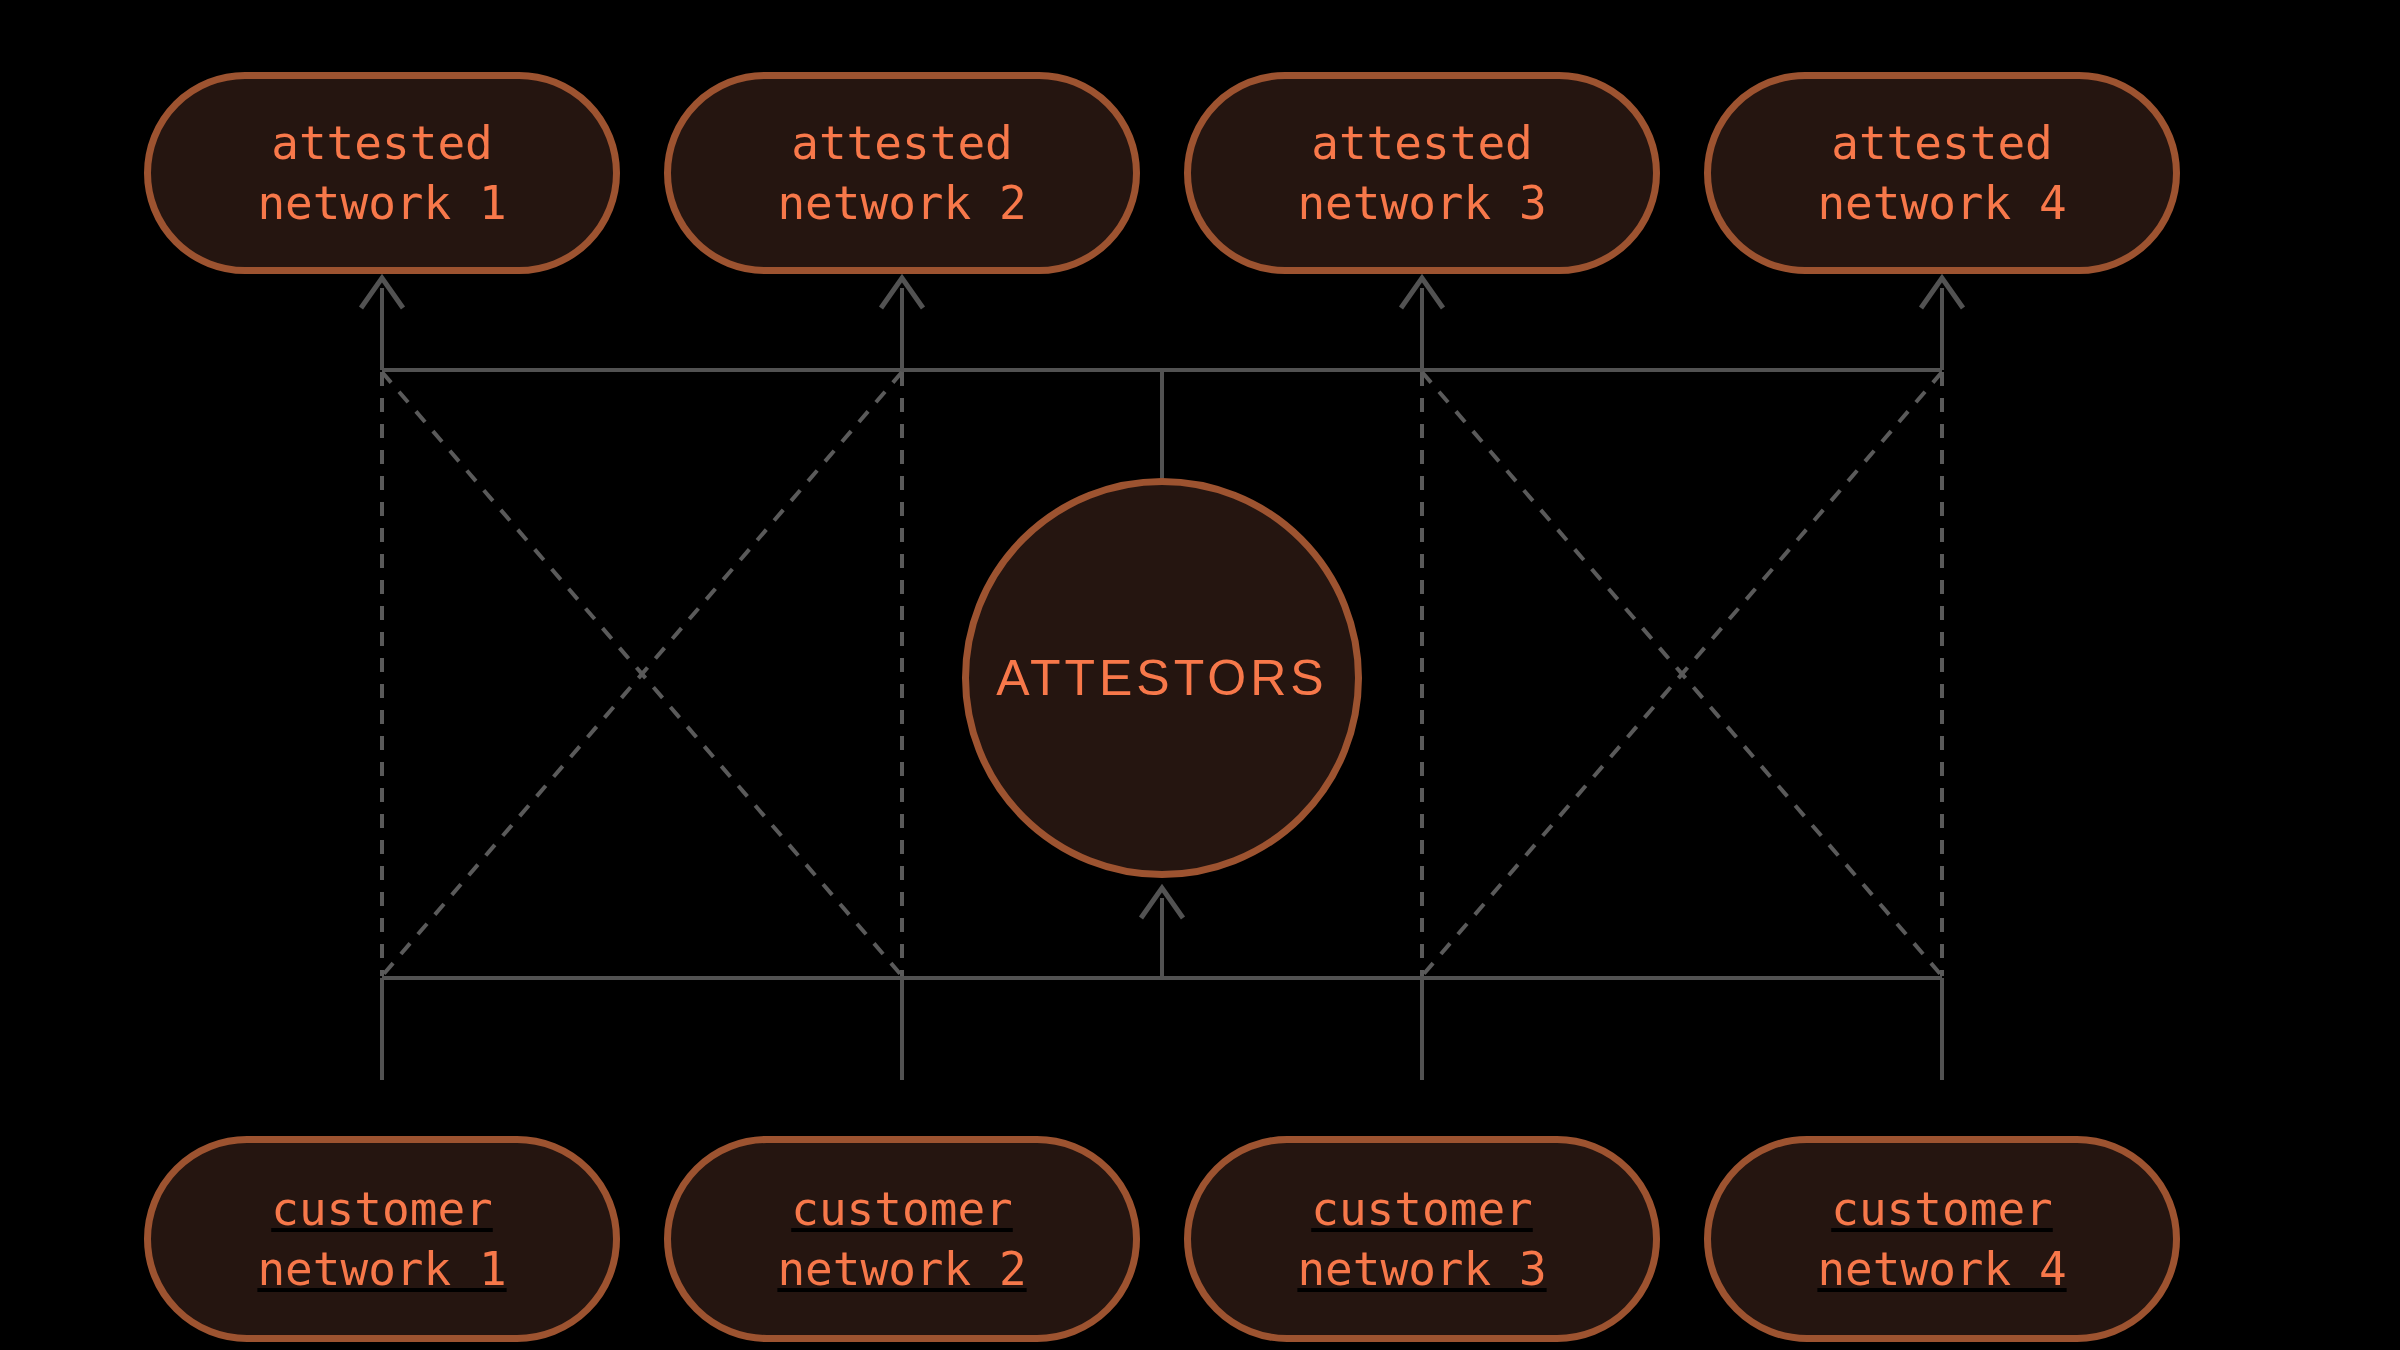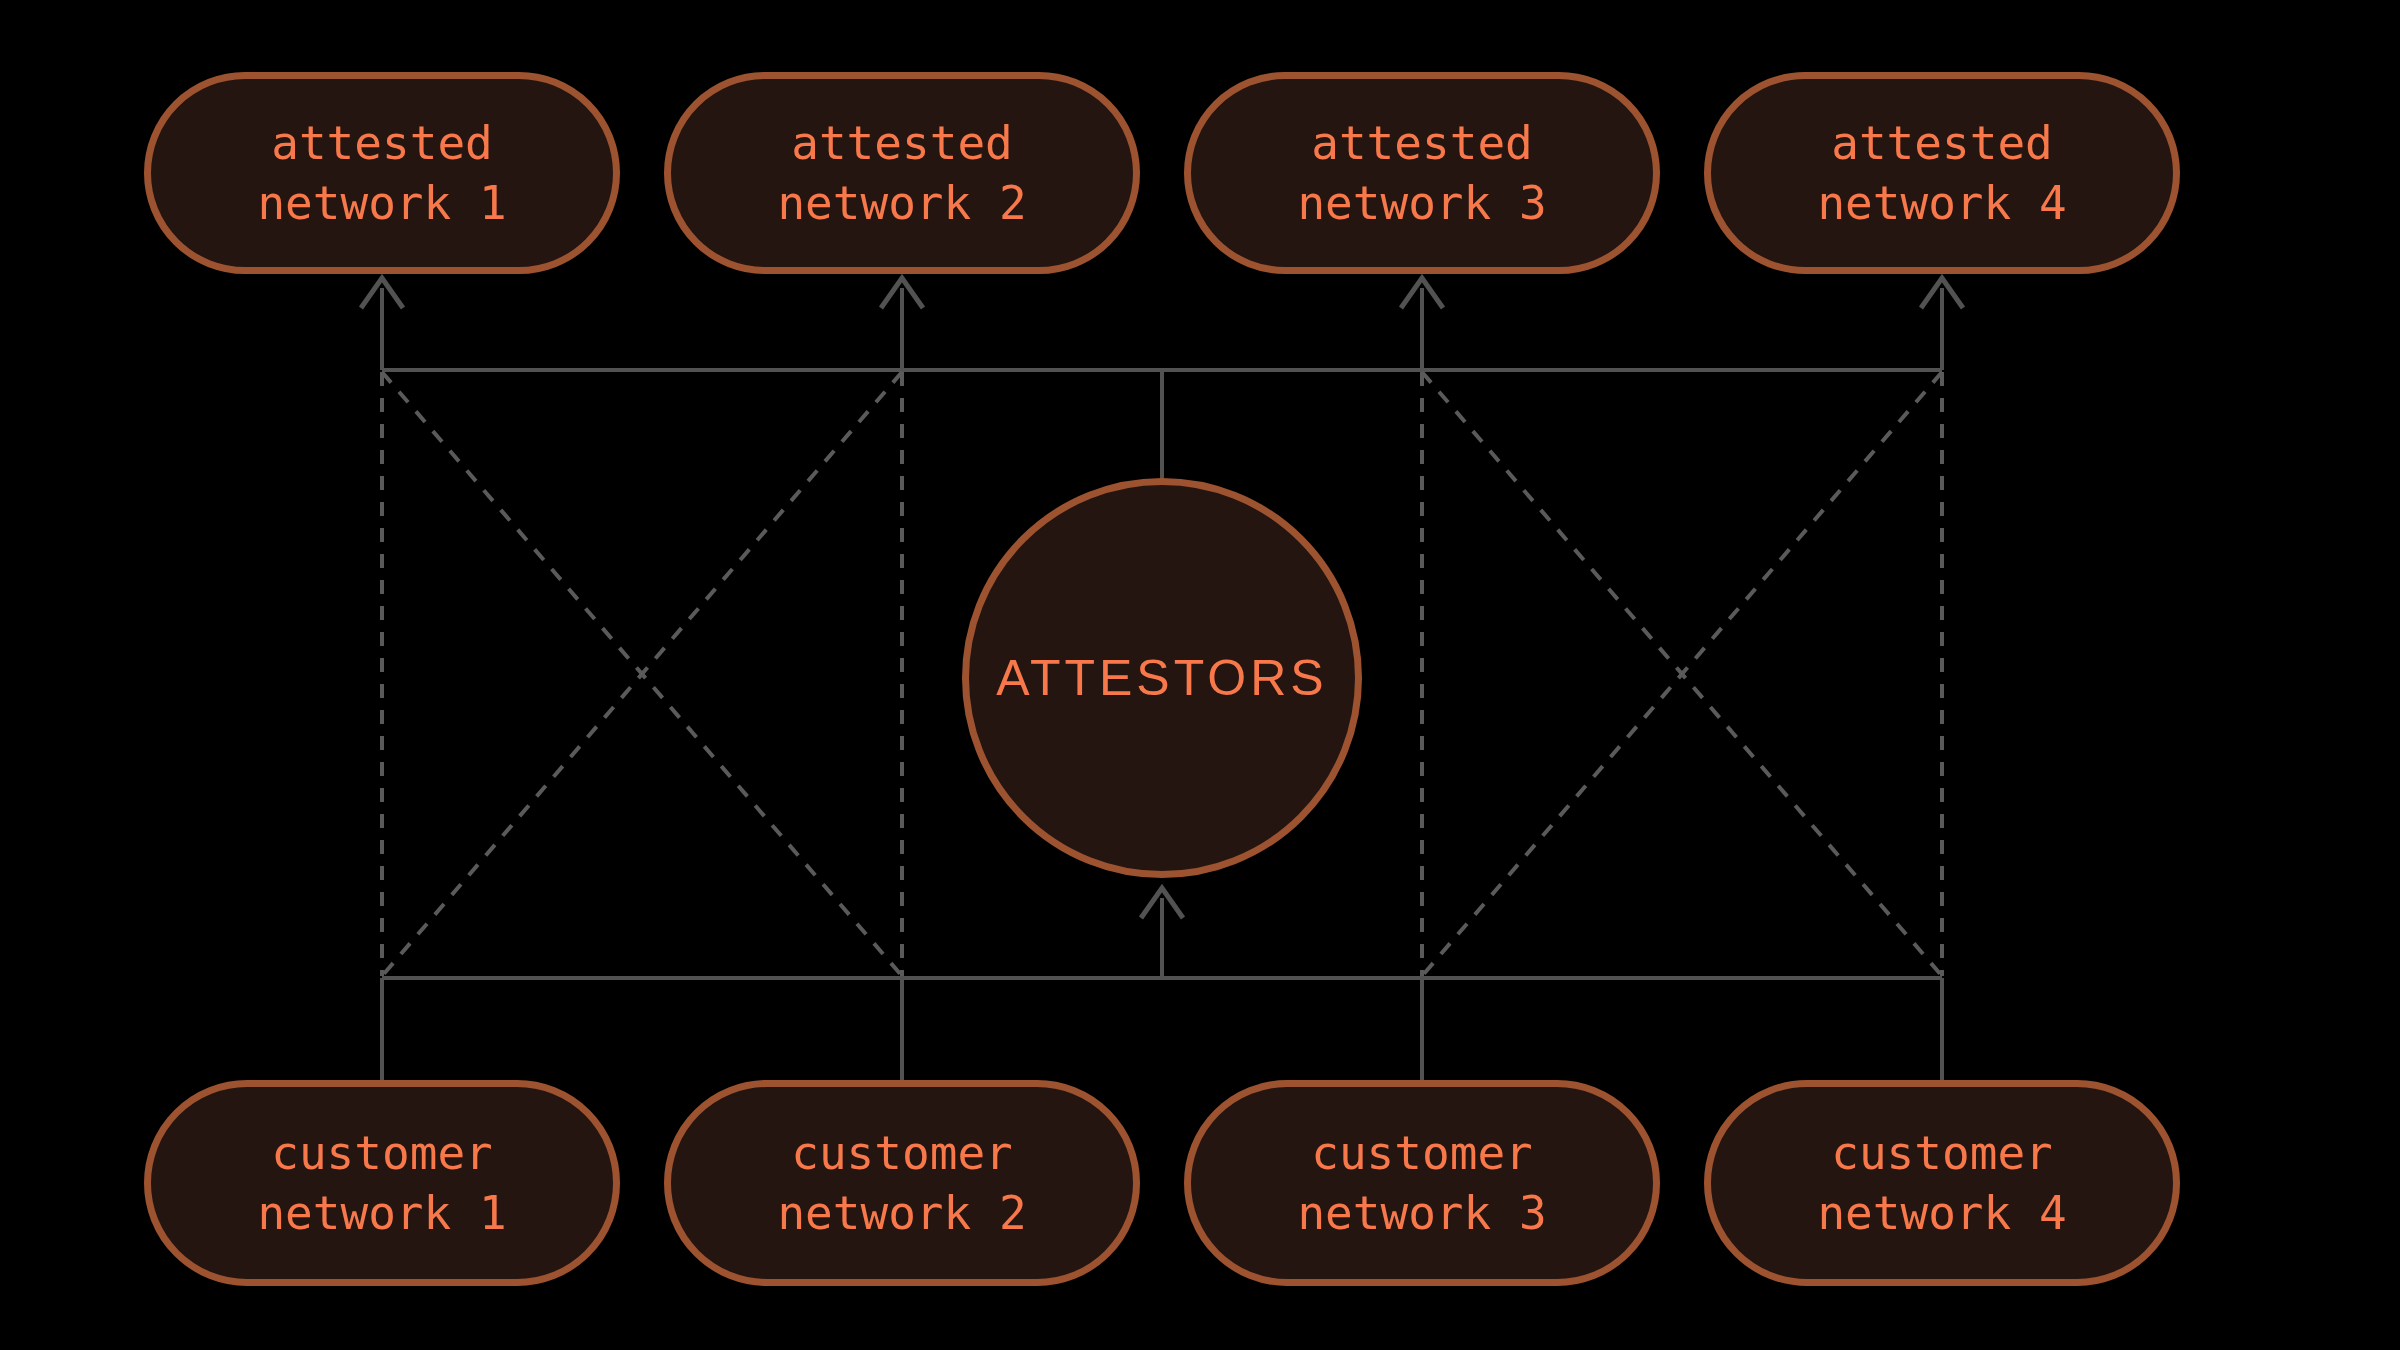--- a/index.html
+++ b/index.html
@@ -36,21 +36,21 @@
     background: var(--node-fill);
     border: 7px solid var(--node-border);
     border-radius: 101px;
     display: flex;
     flex-direction: column;
     align-items: center;
     justify-content: center;
     text-align: center;
   }
   .pill.toprow    { top: 72px; }
-  .pill.bottomrow { top: 1080px; height: 206px; border-radius: 103px; }
+  .pill.bottomrow { top: 1136px; height: 206px; border-radius: 103px; text-decoration: underline; }
   .pill span {
     color: var(--node-text);
     font-size: 46px;
     line-height: 60px;
     white-space: pre;
   }
   .circle-node {
     position: absolute;
     left: 962px;
     top: 478px;

